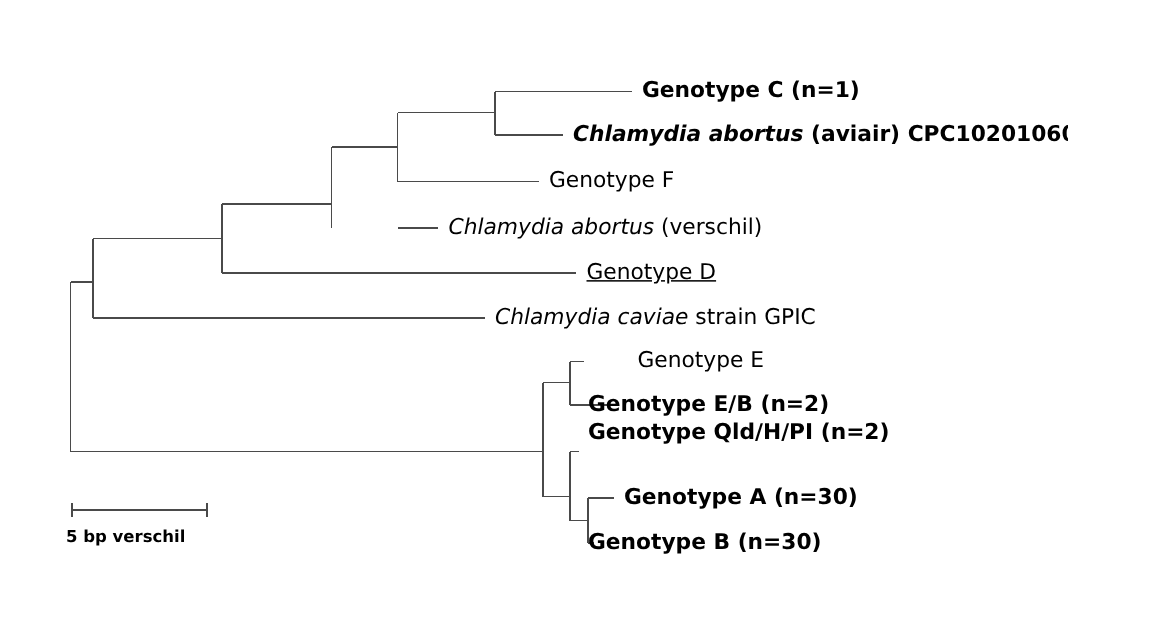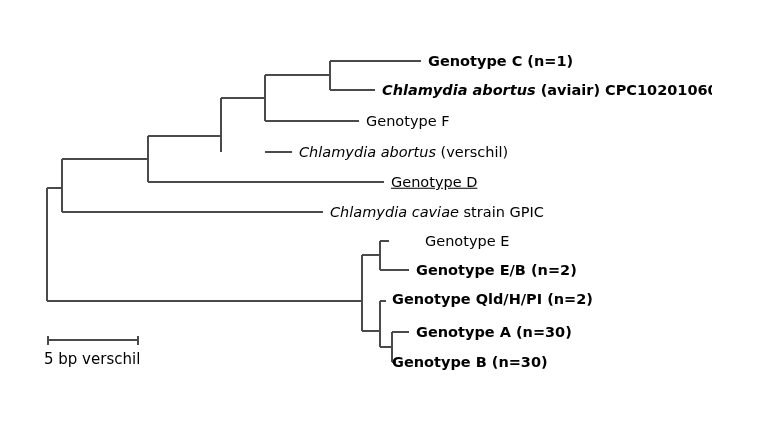--- a/index.html
+++ b/index.html
@@ -36,22 +36,22 @@
   .tip-label.regular {
     font-weight: normal;
   }
   .sci {
     font-style: italic;
   }
   .scale-caption {
     position: absolute;
     white-space: nowrap;
     color: #000000;
-    font-weight: normal;
-    font-size: 15px;
+    font-weight: bold;
+    font-size: 11px;
     line-height: 1;
   }
 </style>
 </head>
 <body>
 
 <div id="page">
 
   <svg id="tree-svg" viewBox="0 0 770 428" xmlns="http://www.w3.org/2000/svg">
     <g id="branch-layer" stroke-linecap="butt" shape-rendering="crispEdges">
@@ -94,21 +94,21 @@
   </svg>
 
   <div id="label-layer">
       <div class="tip-label bold" style="left: 428px; top: 61px;"><span>Genotype C (n=1)</span></div>
       <div class="tip-label bold" style="left: 382px; top: 90px;"><span class="sci">Chlamydia abortus</span><span> (aviair) CPC1020106013 (n=2)</span></div>
       <div class="tip-label regular" style="left: 366px; top: 121px; text-align: center;"><span>Genotype F</span></div>
       <div class="tip-label regular" style="left: 299px; top: 152px;"><span class="sci">Chlamydia abortus</span><span> (verschil)</span></div>
       <div class="tip-label regular" style="left: 391px; top: 182px; text-decoration: underline;"><span>Genotype D</span></div>
       <div class="tip-label regular" style="left: 330px; top: 212px;"><span class="sci">Chlamydia caviae</span><span> strain GPIC</span></div>
       <div class="tip-label regular" style="left: 395px; top: 241px; margin-left: 30px;"><span>Genotype E</span></div>
-      <div class="tip-label bold" style="left: 416px; top: 270px;"><span>Genotype E/B (n=2)</span></div>
-      <div class="tip-label bold" style="left: 392px; top: 299px;"><span>Genotype Qld/H/PI (n=2)</span></div>
+      <div class="tip-label bold" style="left: 392px; top: 270px;"><span>Genotype E/B (n=2)</span></div>
+      <div class="tip-label bold" style="left: 392px; top: 289px;"><span>Genotype Qld/H/PI (n=2)</span></div>
       <div class="tip-label bold" style="left: 416px; top: 332px;"><span>Genotype A (n=30)</span></div>
       <div class="tip-label bold" style="left: 392px; top: 362px;"><span>Genotype B (n=30)</span></div>
     </div>
 
   <div class="scale-caption" style="left: 44px; top: 352px;">5 bp verschil</div>
 
 </div>
 
 </body></html>

